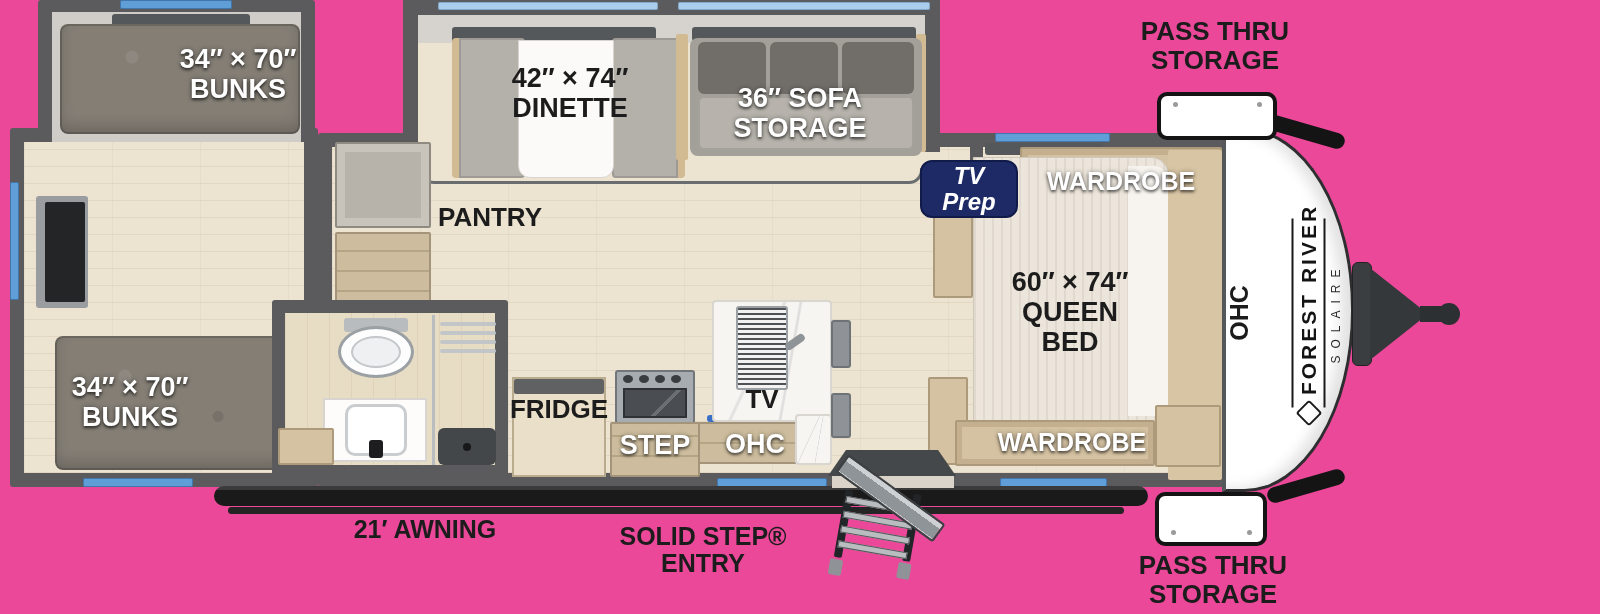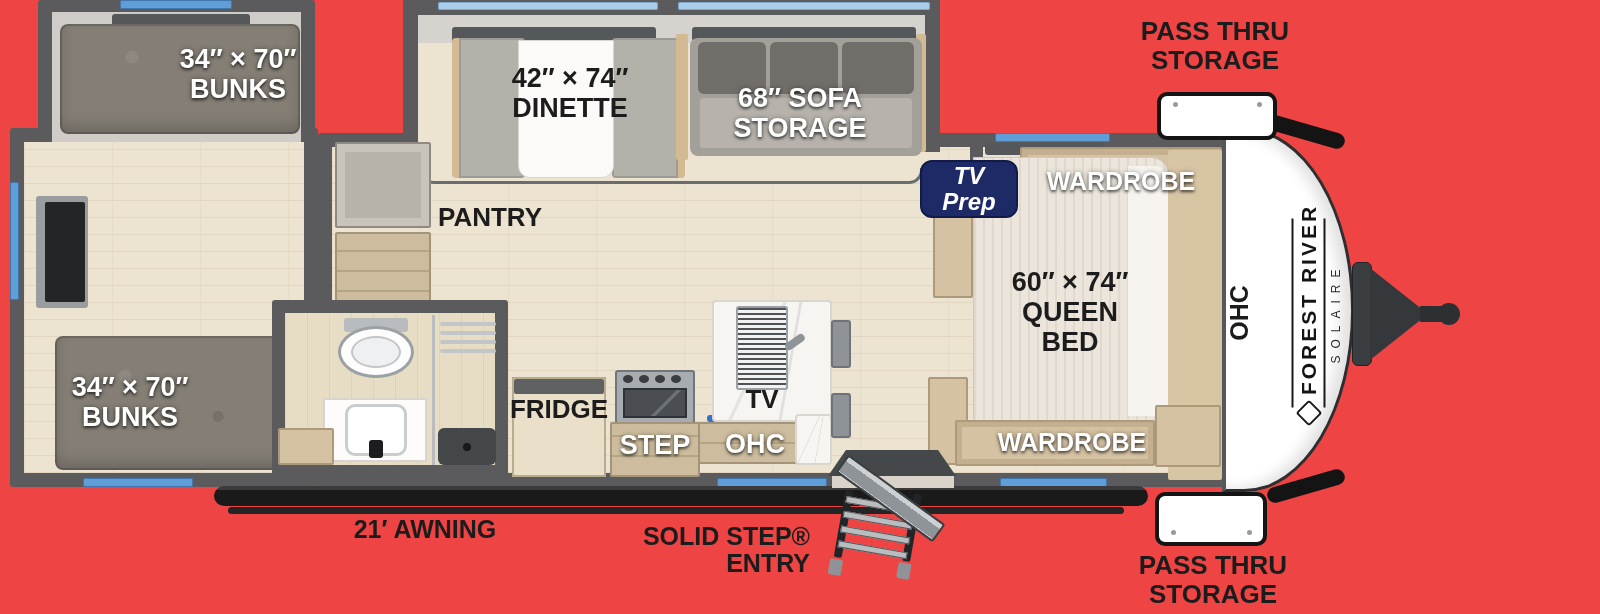--- a/index.html
+++ b/index.html
@@ -1,17 +1,17 @@
 <!DOCTYPE html>
 <html><head>
 <meta charset="utf-8">
 <style>
   html,body{margin:0;padding:0;background:#ffffff;}
   .stage{
-    position:relative;width:1600px;height:614px;background:#ef4444;overflow:hidden;
+    position:relative;width:1600px;height:614px;background:#ec4899;overflow:hidden;
     font-family:"Liberation Sans","DejaVu Sans",sans-serif;
   }
   .abs{position:absolute;}
   .wallbox{background:#5b5b5d;border-radius:3px;}
   .floor{
     background:
       repeating-linear-gradient(0deg, rgba(139,108,78,0.10) 0 1px, transparent 1px 17px),
       repeating-linear-gradient(90deg, rgba(139,108,78,0.06) 0 1px, transparent 1px 88px),
       #ece3d0;
   }
@@ -115,21 +115,21 @@
   </div>
 
   <div class="abs" style="left:676px;top:34px;width:12px;height:126px;background:#d2ba92;border-radius:2px;"></div>
   <div class="abs" style="left:916px;top:34px;width:10px;height:118px;background:#d2ba92;border-radius:2px;"></div>
   <div class="abs" style="left:690px;top:38px;width:232px;height:118px;background:#a39f99;border-radius:8px;"></div>
   <div class="abs" style="left:698px;top:42px;width:68px;height:52px;background:#716e69;border-radius:6px;"></div>
   <div class="abs" style="left:770px;top:42px;width:68px;height:52px;background:#716e69;border-radius:6px;"></div>
   <div class="abs" style="left:842px;top:42px;width:72px;height:52px;background:#716e69;border-radius:6px;"></div>
   <div class="abs" style="left:698px;top:96px;width:216px;height:54px;background:#b7b3ac;border-radius:6px;box-shadow:inset 0 0 0 2px rgba(90,90,90,0.2);"></div>
   <div class="abs lbl lbl-white f27" style="left:725px;top:80px;width:150px;height:68px;">
-    <span>68″ SOFA</span>
+    <span>36″ SOFA</span>
     <span>STORAGE</span>
   </div>
 
   <div class="abs" style="left:335px;top:142px;width:96px;height:86px;background:#b7b2aa;border:2px solid #8f8a82;box-sizing:border-box;border-radius:2px;box-shadow:inset 0 0 0 8px #c8c3bb;"></div>
   <div class="abs tan-shelf" style="left:335px;top:232px;width:96px;height:80px;"></div>
   <div class="abs lbl lbl-black f26" style="left:430px;top:201px;width:120px;height:32px;">
     <span>PANTRY</span>
   </div>
 
   <div class="abs wallbox" style="left:272px;top:300px;width:236px;height:178px;"></div>
@@ -269,18 +269,18 @@
   <div class="abs" style="left:832px;top:486px;width:92px;height:100px;transform:rotate(10deg);z-index:11;">
     <div class="rail" style="left:6px;top:10px;height:68px;"></div>
     <div class="rail" style="left:74px;top:2px;height:68px;"></div>
     <div class="rung" style="left:8px;top:16px;width:70px;"></div>
     <div class="rung" style="left:8px;top:31px;width:70px;"></div>
     <div class="rung" style="left:8px;top:46px;width:70px;"></div>
     <div class="rung" style="left:8px;top:61px;width:70px;"></div>
     <div class="abs" style="left:3px;top:80px;width:13px;height:16px;background:#8f9397;border-radius:2px;"></div>
     <div class="abs" style="left:71px;top:72px;width:13px;height:16px;background:#8f9397;border-radius:2px;"></div>
   </div>
-  <div class="abs lbl lbl-black f25" style="left:626px;top:518px;width:184px;height:64px;align-items:flex-end;">
+  <div class="abs lbl lbl-black f25" style="left:611px;top:518px;width:184px;height:64px;">
     <span>SOLID STEP®</span>
     <span>ENTRY</span>
   </div>
 
 </div>
 
 </body></html>

